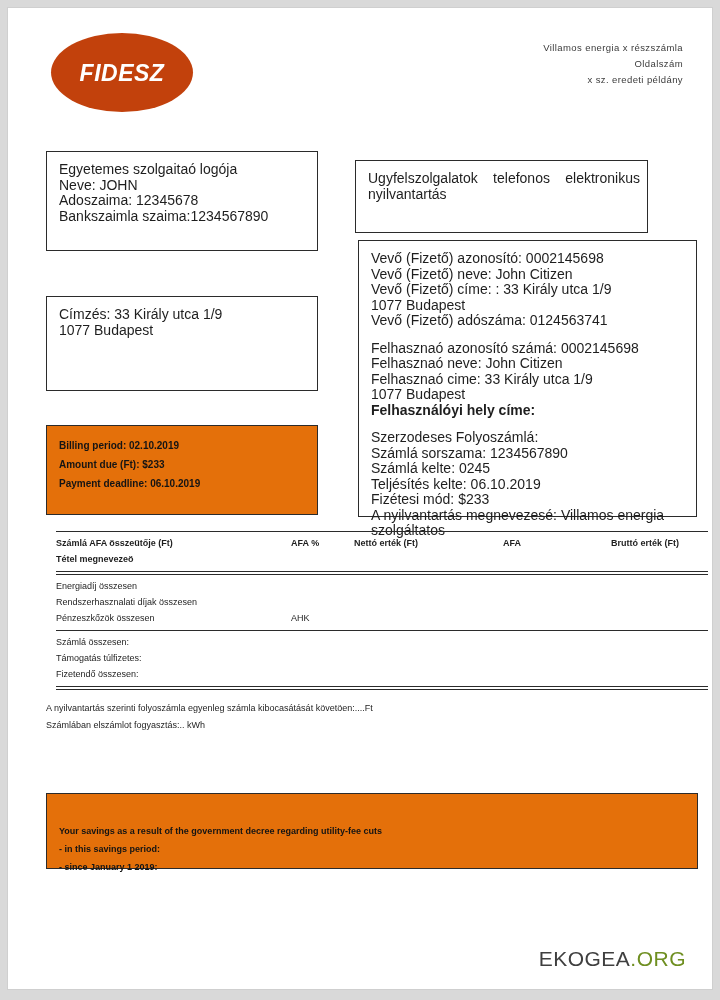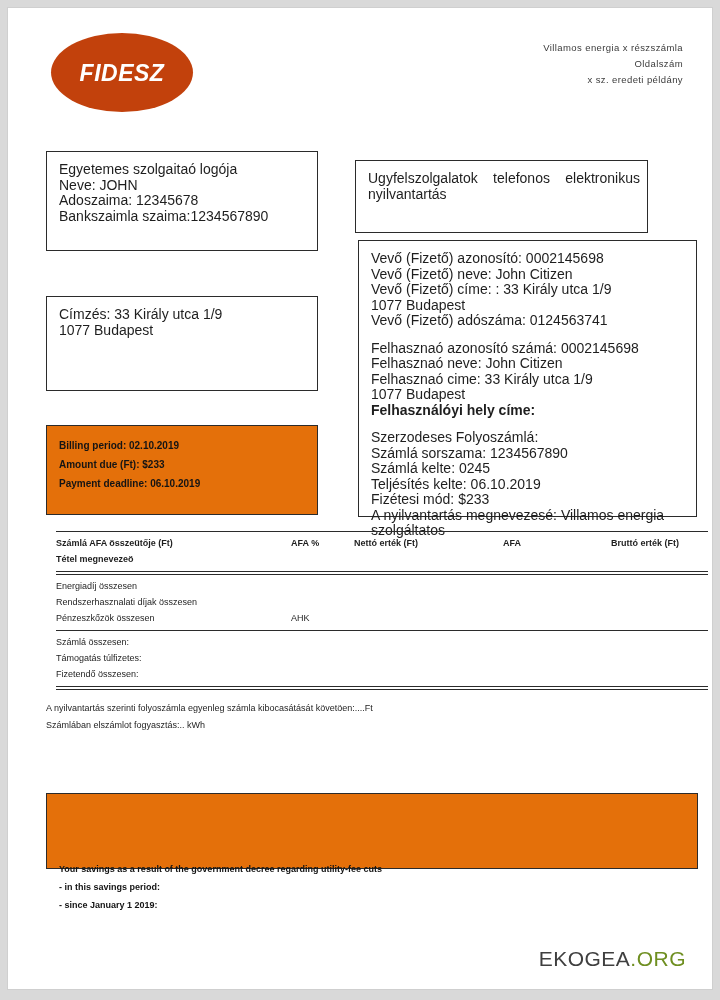--- a/index.html
+++ b/index.html
@@ -164,21 +164,20 @@
     background: #e4700a;
     border: 1.6px solid #2b2b2b;
     box-sizing: border-box;
   }
   #box-savings .box-inner {
     font-size: 9px;
     font-weight: bold;
     line-height: 18px;
     color: #141414;
     padding: 28px 12px;
-    margin-top: 38px;
   }
 
   
   #watermark {
     right: 26px;
     bottom: 18px;
     font-size: 21px;
     letter-spacing: 0.5px;
   }
   #wm-main { color: #3f3f3f; }

